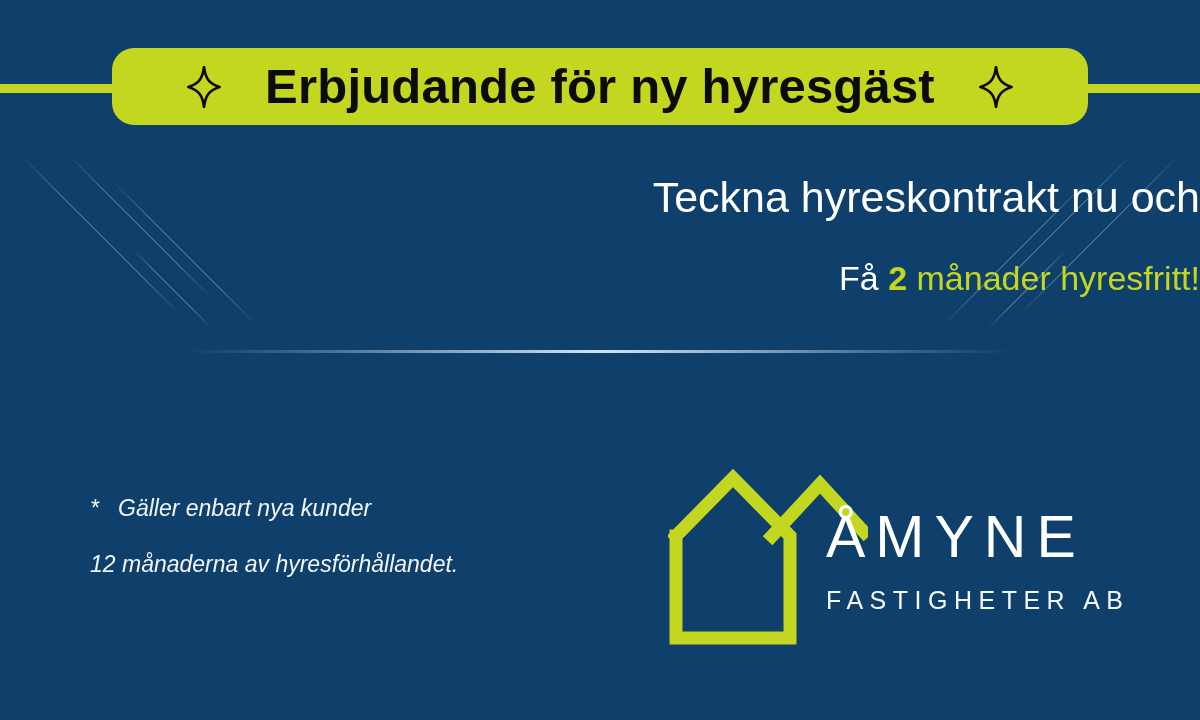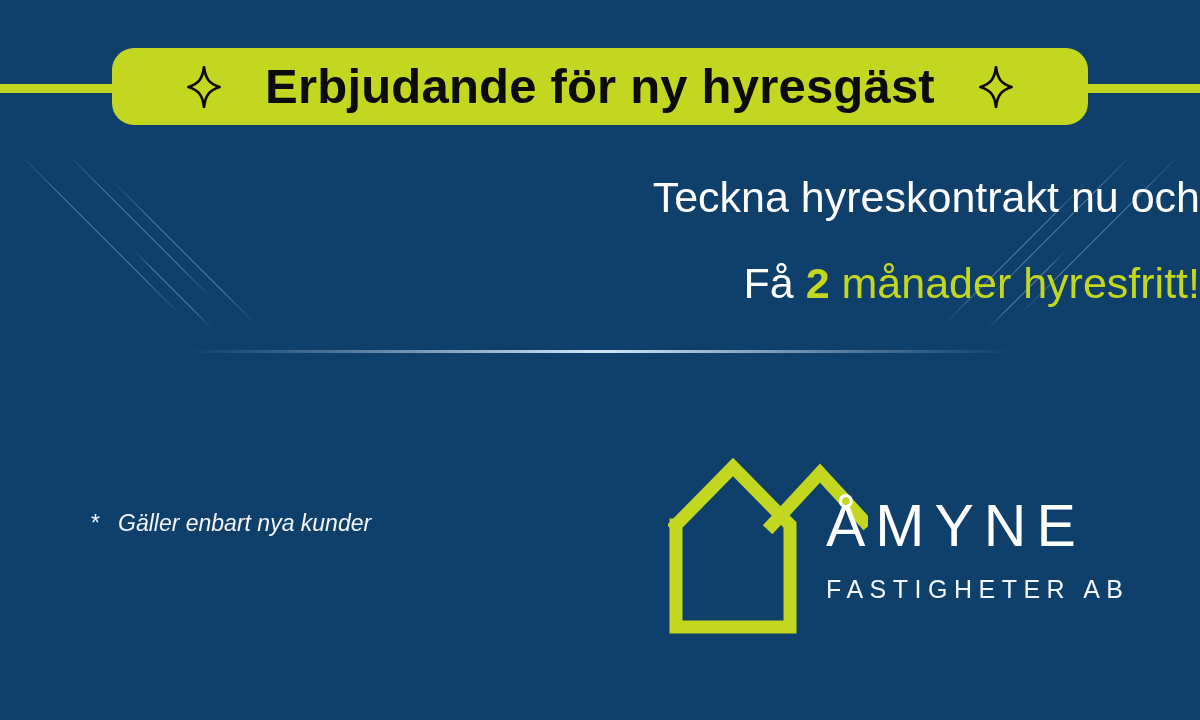--- a/index.html
+++ b/index.html
@@ -106,21 +106,21 @@
 
   .line-1 {
     font-size: 43px;
     color: #FFFFFF;
     line-height: 1.18;
     white-space: nowrap;
   }
 
   .line-2 {
     margin-top: 35px;
-    font-size: 43px;
+    font-size: 34px;
     color: #C3D620;
     line-height: 1.18;
     white-space: nowrap;
   }
 
   .line-2 .w-white { color: #FFFFFF; }
   .line-2 .w-num   { font-weight: bold; color: #C3D620; }
 
   
   .divider {
@@ -141,32 +141,31 @@
   
   .footnotes {
     position: absolute;
     left: 90px;
     top: 493px;
     width: 560px;
     color: #F2F6FA;
     font-style: italic;
     font-size: 23px;
     line-height: 1.32;
-    margin-top: 15px;
   }
 
   .fn-row { white-space: nowrap; }
   .fn-mark { display: inline-block; min-width: 28px; }
   .fn-block-2 { margin-top: 26px; }
 
   
   .logo {
     position: absolute;
     left: 668px;
-    top: 429px;
+    top: 440px;
     width: 470px;
     height: 212px;
   }
 
   .logo-mark {
     position: absolute;
     left: 0;
     top: 0;
     width: 200px;
     height: 205px;
@@ -234,20 +233,21 @@
   </div>
 
   <div class="divider"></div>
 
   <div class="footnotes">
     <div class="fn-block-1">
       <div class="fn-row"><span class="fn-mark">*</span><span>Gäller enbart nya kunder</span></div>
     </div>
 
     <div class="fn-block-2">
+      <div class="fn-row">12 månaderna av hyresförhållandet.</div>
     </div>
   </div>
 
   <div class="logo">
 
     <svg class="logo-mark" viewBox="0 0 200 205">
 
       <polyline points="104,96 152,44 196,92" fill="none" stroke="#C3D620" stroke-width="13" stroke-linecap="square" stroke-linejoin="miter"></polyline>
 
       <polyline points="8,96 8,198 122,198 122,96 65,38 8,96" fill="none" stroke="#C3D620" stroke-width="13" stroke-linecap="square" stroke-linejoin="miter"></polyline>

